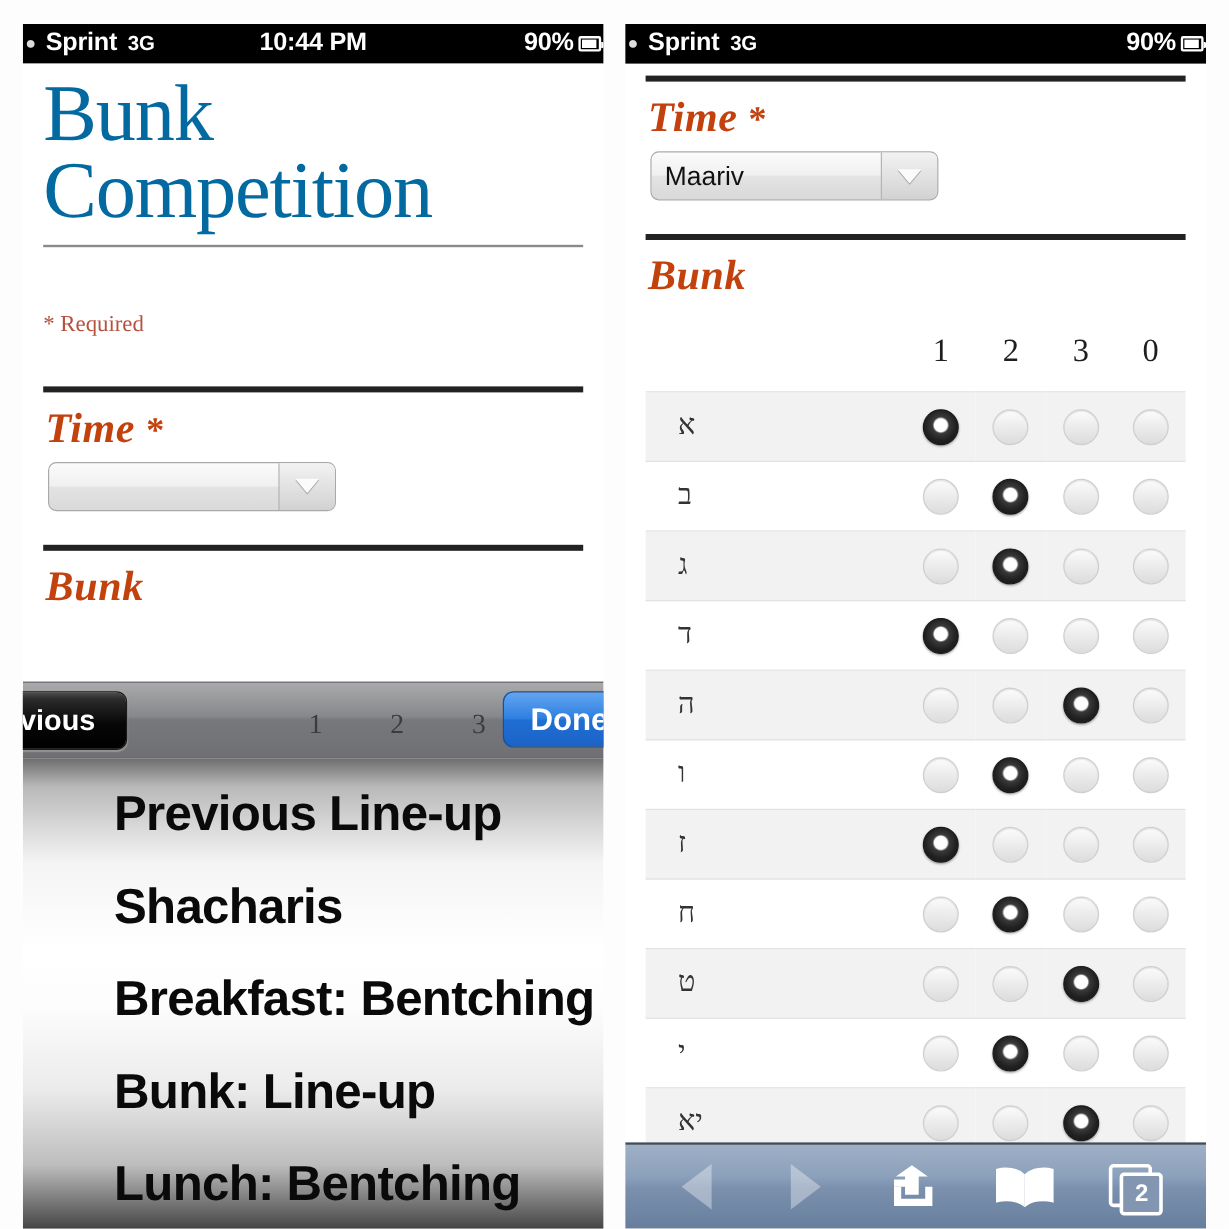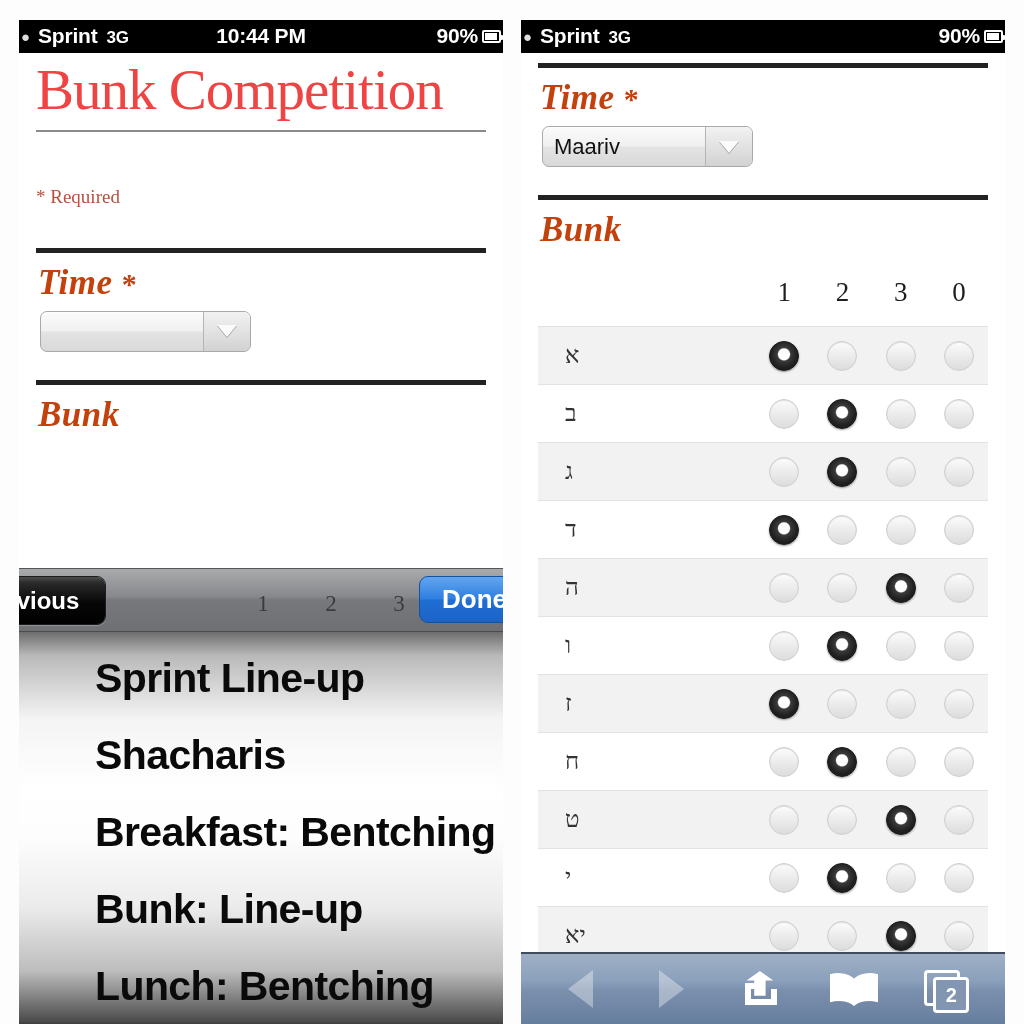--- a/index.html
+++ b/index.html
@@ -78,23 +78,23 @@
   .formbody {
     position: relative;
     padding: 0 17px;
     height: calc(100% - 33px);
     box-sizing: border-box;
     background: #fff;
   }
 
   .form-title {
     font-family: "Liberation Serif", serif;
-    font-size: 57px;
+    font-size: 67px;
     line-height: 0.96;
-    color: #ef4444;
+    color: #0369a1;
     letter-spacing: -1px;
     padding-top: 10px;
     font-weight: normal;
     margin: 0;
   }
   .rule-thin { border-top: 2px solid #8a8a8a; margin-top: 12px; }
   .required-note {
     font-family: "Liberation Serif", serif;
     font-size: 19px;
     color: #b5513e;
@@ -112,21 +112,21 @@
     font-weight: bold;
     font-size: 35px;
     color: #c2410c;
     margin: 10px 0 8px 2px;
     letter-spacing: 0.5px;
   }
   .section-label .star { font-style: normal; font-size: 30px; }
 
   
   .ios-select {
-    width: 211px; height: 41px;
+    width: 240px; height: 41px;
     border: 1px solid #a9a9a9;
     border-radius: 7px;
     background: linear-gradient(to bottom,#fbfbfb 0%, #f0f0f0 48%, #e3e3e3 52%, #d9d9d9 100%);
     box-shadow: 0 1px 0 rgba(255,255,255,0.8) inset;
     display: flex; align-items: center;
     position: relative;
     overflow: hidden;
     margin-left: 4px;
     box-sizing: border-box;
   }
@@ -387,21 +387,21 @@
           <div class="accessory-nums">
             <span style="left:244px">1</span>
             <span style="left:312px">2</span>
             <span style="left:380px">3</span>
           </div>
           <div class="done-btn">Done</div>
         </div>
 
         <div class="picker-wheel">
           <div class="picker-list">
-            <div class="picker-item">Sprint Line-up</div>
+            <div class="picker-item">Previous Line-up</div>
             <div class="picker-item">Shacharis</div>
             <div class="picker-item">Breakfast: Bentching</div>
             <div class="picker-item">Bunk: Line-up</div>
             <div class="picker-item">Lunch: Bentching</div>
           </div>
         </div>
       </div>
 
     </div>
   </div>

